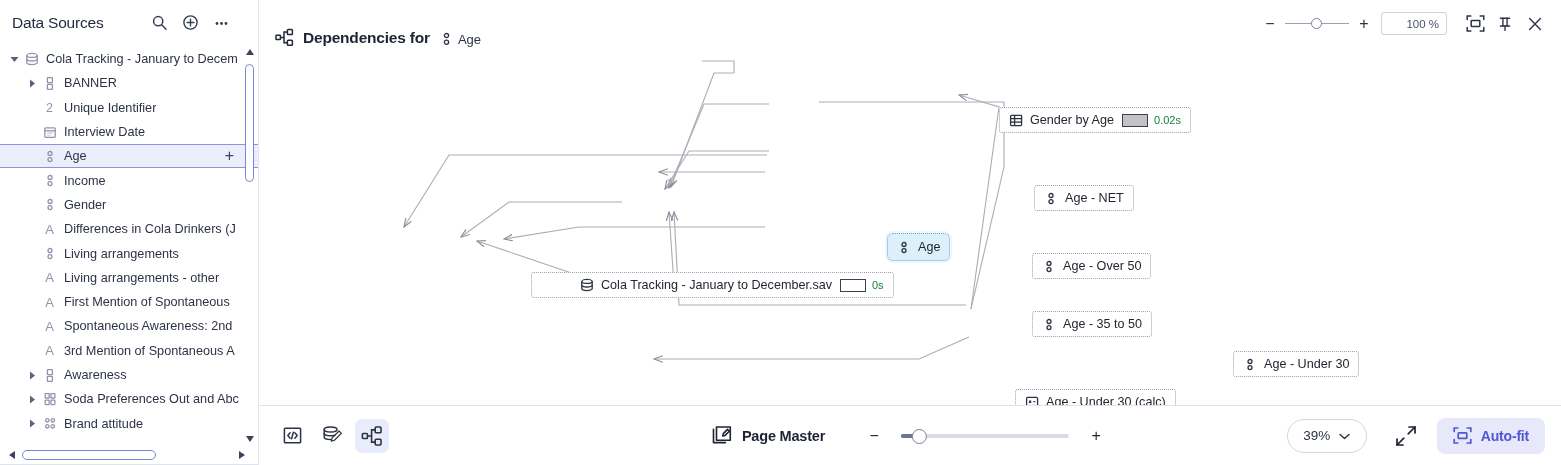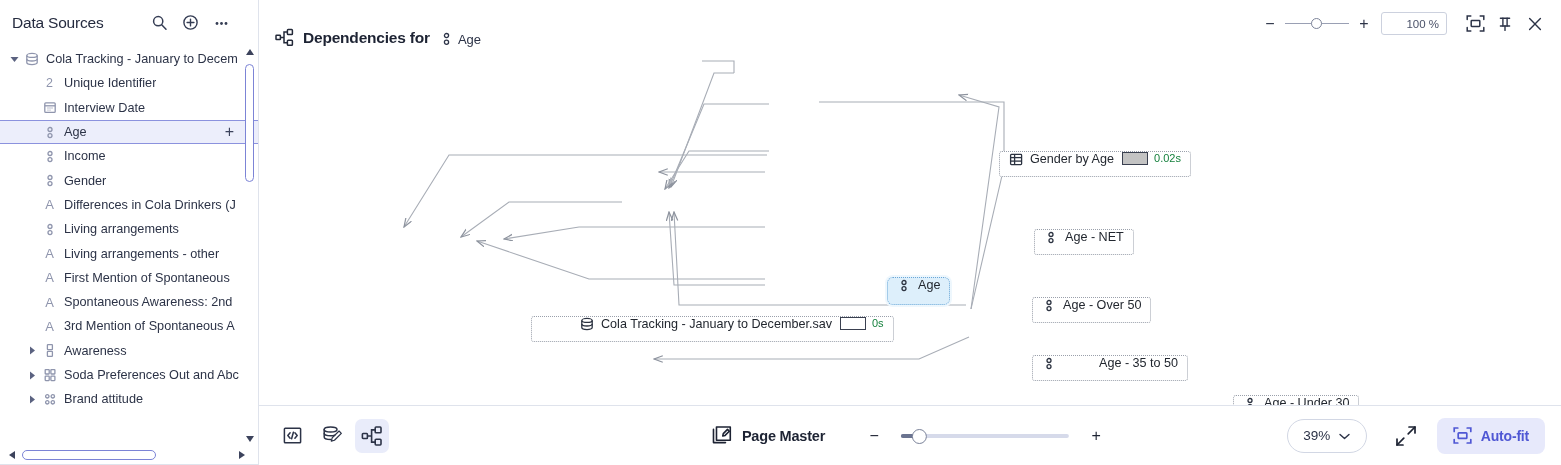--- a/index.html
+++ b/index.html
@@ -173,31 +173,30 @@
   .canvas {
     position: absolute; left: 0; top: 47px;
     width: 1302px; height: 358px;
     background: #ffffff;
     overflow: hidden;
   }
   .canvas > svg { position: absolute; left: 0; top: 0; }
 
   .node {
     position: absolute;
-    display: flex; align-items: flex-start;
+    display: flex; align-items: center;
     height: 26px;
     padding: 0 9px;
     border: 1px dotted #9aa0ab;
     border-radius: 3px;
     background: #ffffff;
     font-size: 12.6px;
     color: #22272f;
     white-space: nowrap;
     cursor: pointer;
-    margin-top: 44px;
   }
   .node .nico {
     display: flex; align-items: center; justify-content: center;
     margin-right: 7px; color: #2b3240;
   }
   .node .nico svg { display: block; }
   .node.focus {
     background: #ddeffb;
     border: 1px dotted #6aa7d8;
     border-radius: 6px;
@@ -328,20 +327,34 @@
             </svg>
           </span>
           <span class="tico">
             <svg width="14" height="15" viewBox="0 0 14 15" fill="none" stroke="currentColor" stroke-width="1.3">
               <ellipse cx="7" cy="3.4" rx="5.2" ry="2"></ellipse>
               <path d="M1.8 3.4 V10.6 C1.8 11.7 4.1 12.6 7 12.6 C9.9 12.6 12.2 11.7 12.2 10.6 V3.4"></path>
               <path d="M1.8 7 C1.8 8.1 4.1 9 7 9 C9.9 9 12.2 8.1 12.2 7"></path>
             </svg>
           </span>
           <span class="rlabel">Cola Tracking - January to Decem</span>
+        </div>
+        <div class="row">
+          <span class="caret ind2">
+            <svg width="8" height="9" viewBox="0 0 8 9" fill="currentColor">
+              <path d="M2 0.5 L7 4.5 L2 8.5 Z"></path>
+            </svg>
+          </span>
+          <span class="tico">
+            <svg width="14" height="15" viewBox="0 0 14 15" fill="none" stroke="currentColor" stroke-width="1.3">
+              <rect x="4.4" y="1.6" width="5" height="5" rx="0.6"></rect>
+              <rect x="4.4" y="8.4" width="5" height="5" rx="0.6"></rect>
+            </svg>
+          </span>
+          <span class="rlabel">BANNER</span>
         </div>
         <div class="row">
           <span class="caret ind2"></span>
           <span class="tico">
             <span style="font-size:12.5px;color:#8f95ad;">2</span>
           </span>
           <span class="rlabel">Unique Identifier</span>
         </div>
         <div class="row">
           <span class="caret ind2"></span>
@@ -647,21 +660,21 @@
               <svg width="14" height="15" viewBox="0 0 14 15" fill="none" stroke="currentColor" stroke-width="1.3">
                 <ellipse cx="7" cy="3.4" rx="5.2" ry="2"></ellipse>
                 <path d="M1.8 3.4 V10.6 C1.8 11.7 4.1 12.6 7 12.6 C9.9 12.6 12.2 11.7 12.2 10.6 V3.4"></path>
                 <path d="M1.8 7 C1.8 8.1 4.1 9 7 9 C9.9 9 12.2 8.1 12.2 7"></path>
               </svg>
             </span>
             <span>Cola Tracking - January to December.sav</span>
             <span class="bar empty"></span>
             <span class="ntime">0s</span>
           </div>
-          <div class="node" style="left: 773px; top: 264px; gap: 36px;">
+          <div class="node" style="left: 773px; top: 264px;">
             <span class="nico">
               <svg width="14" height="15" viewBox="0 0 14 15" fill="none" stroke="currentColor" stroke-width="1.3">
                 <circle cx="7" cy="4.5" r="2"></circle>
                 <circle cx="7" cy="10.6" r="2"></circle>
               </svg>
             </span>
             <span>Age - 35 to 50</span>
           </div>
           <div class="node" style="left: 974px; top: 304px;">
             <span class="nico">

